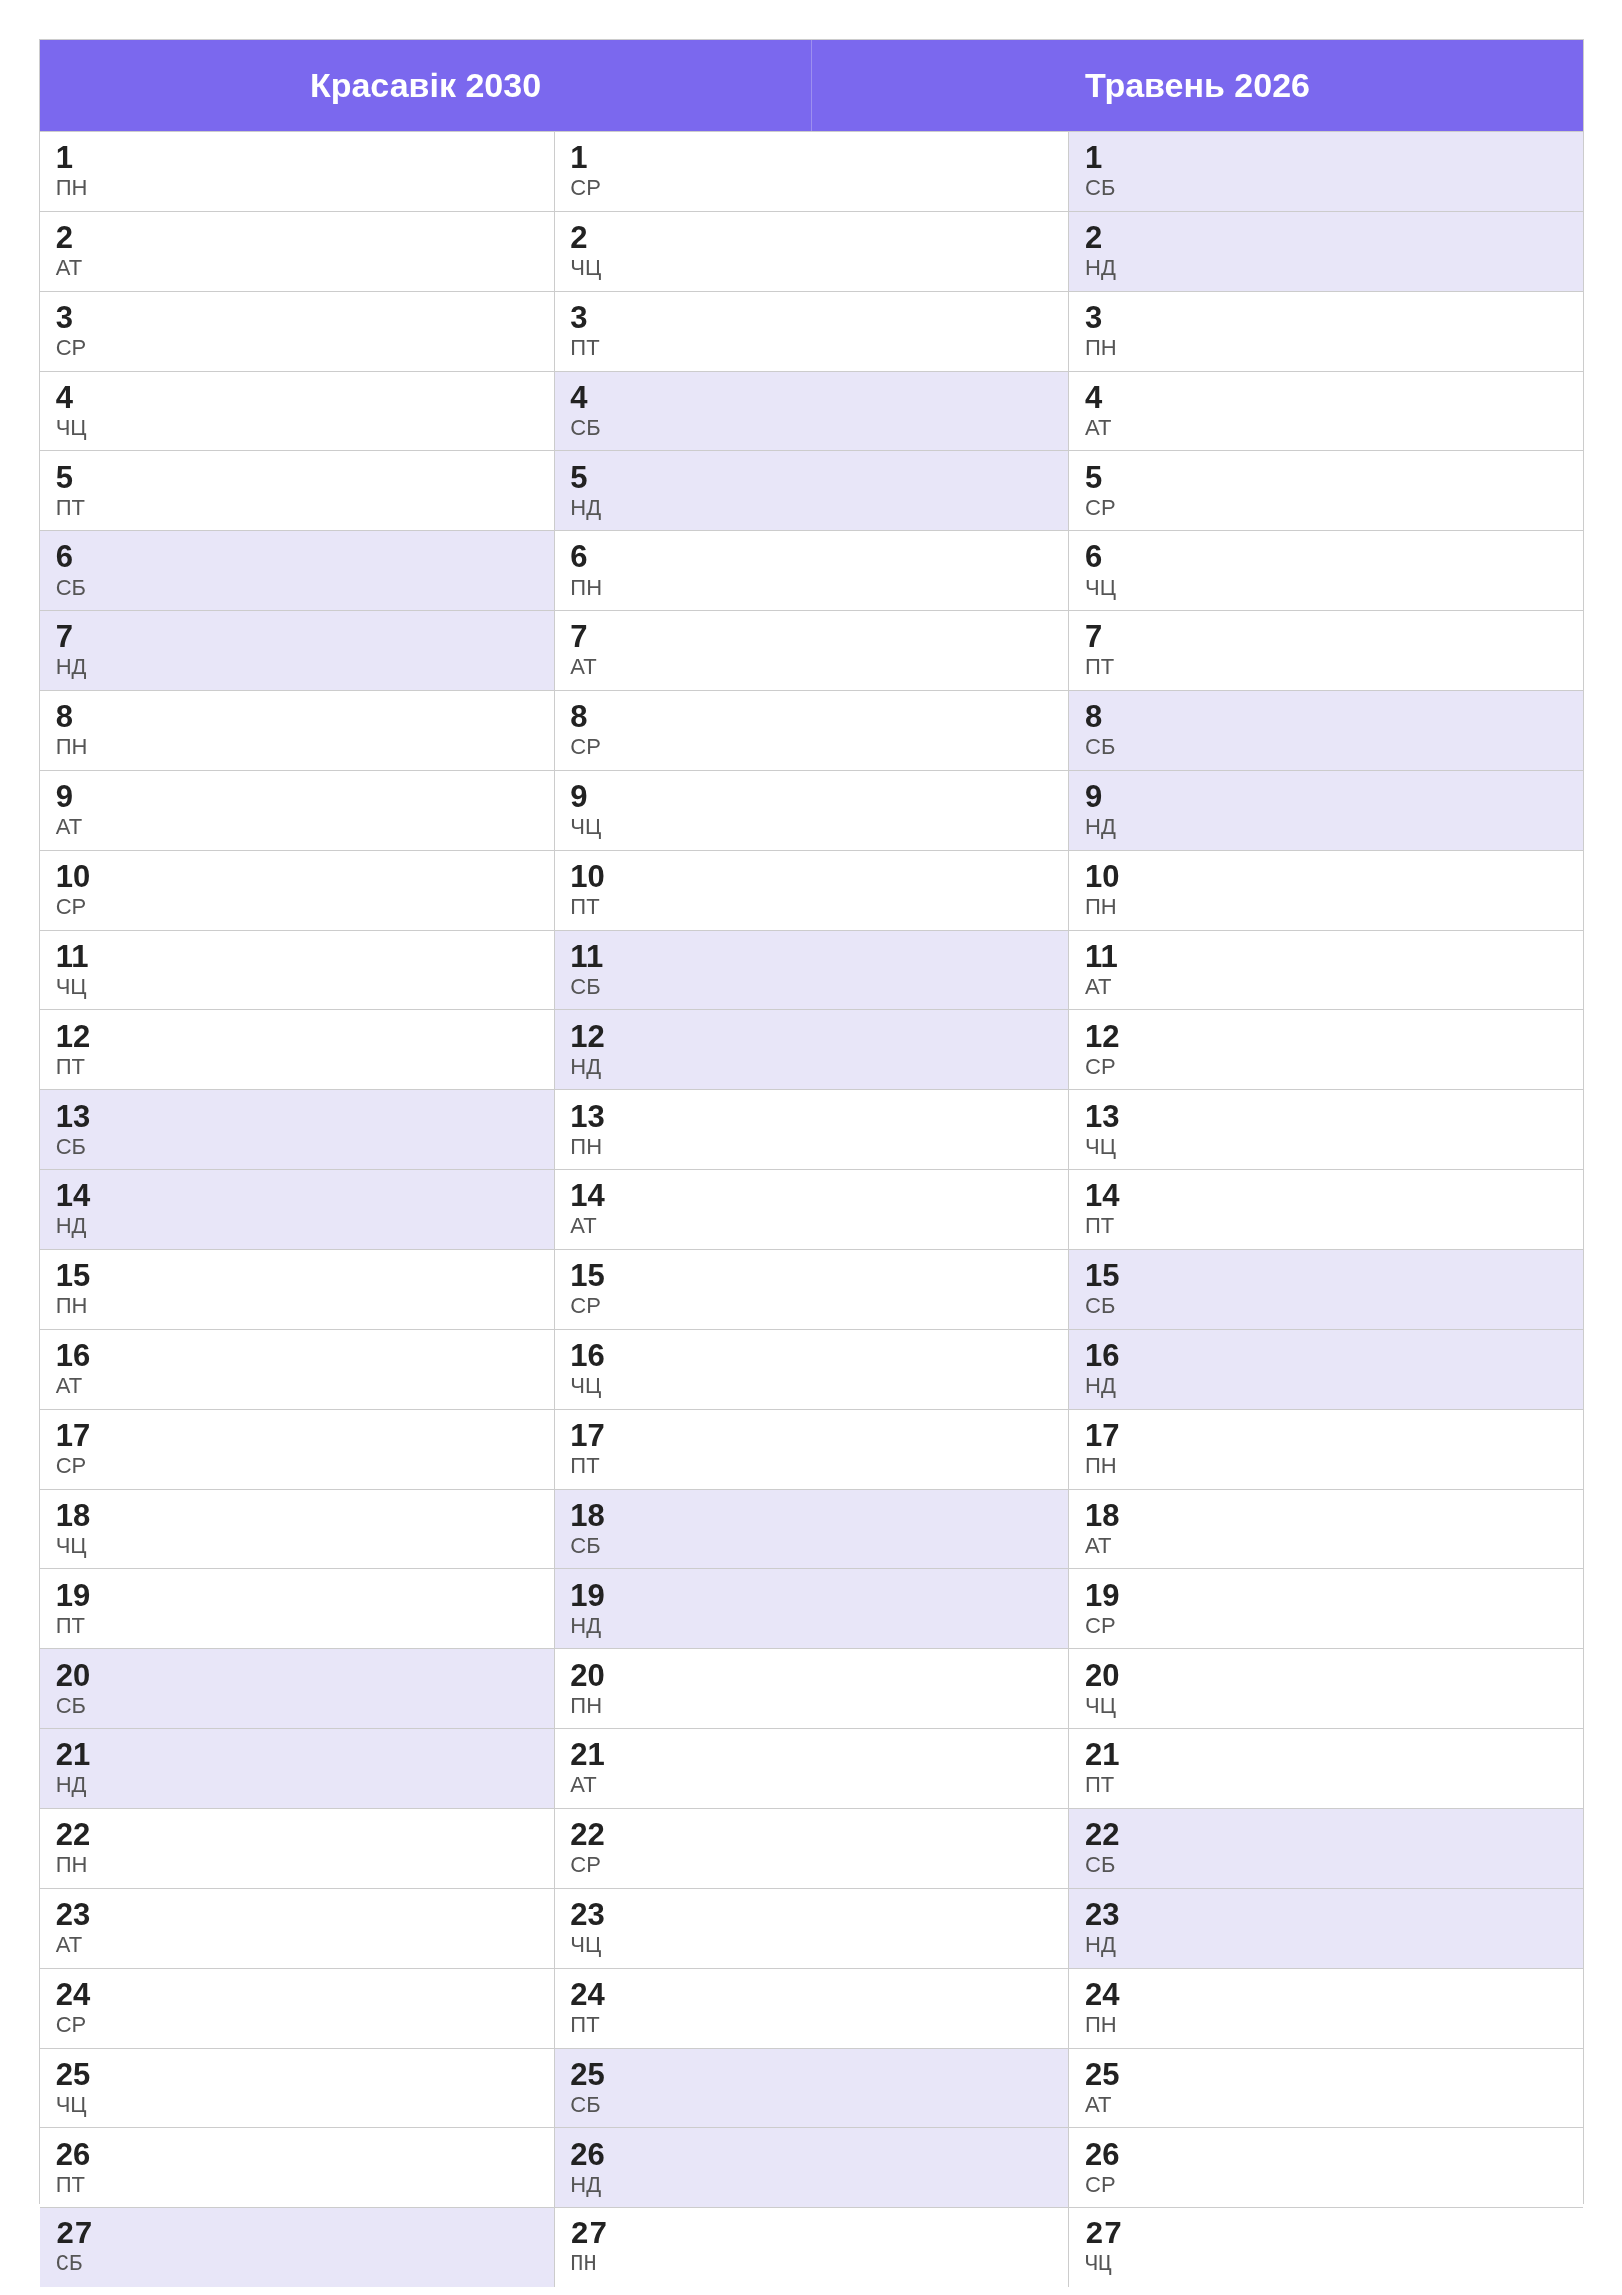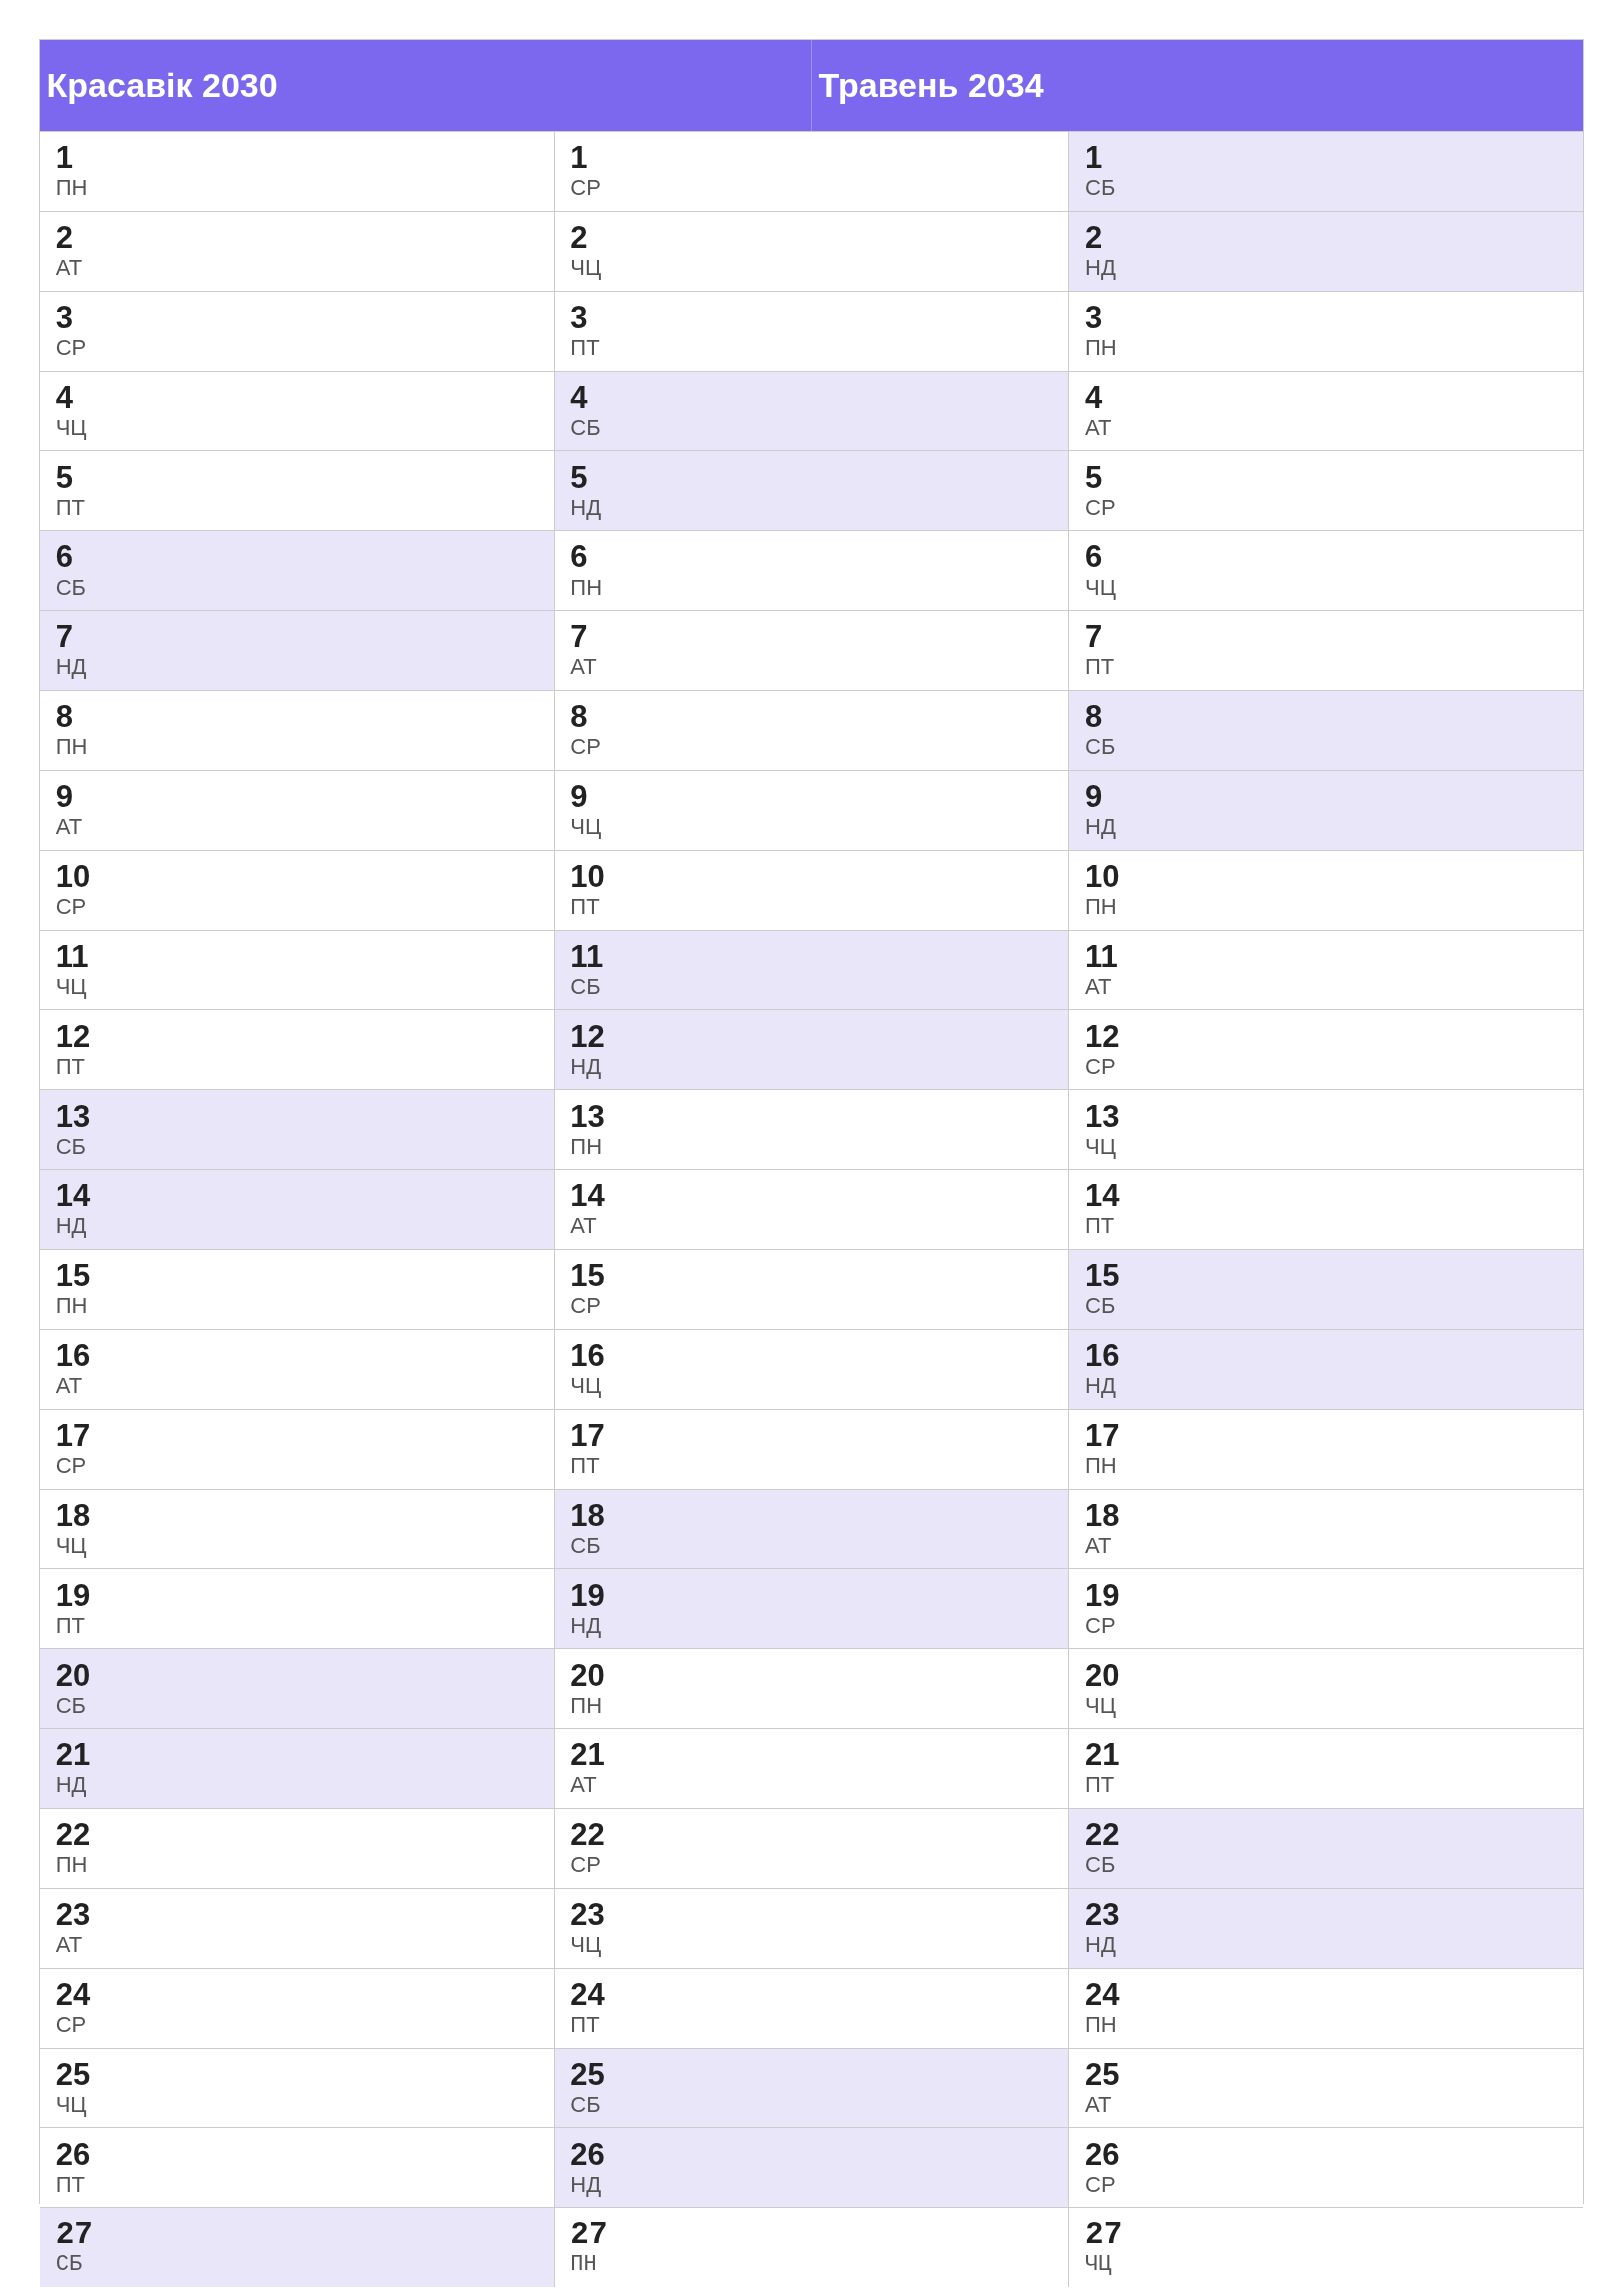--- a/index.html
+++ b/index.html
@@ -25,20 +25,21 @@
     }
     .header-row {
       display: flex;
       flex-direction: row;
       width: 100%;
     }
     .header-cell {
       flex: 1;
       background: #7b68ee;
       color: #ffffff;
+      text-align: center;
       font-size: 34px;
       font-weight: bold;
       padding: 26px 6.5px;
       border-right: 0.7px solid #9d8ff0;
     }
     .header-cell:last-child {
       border-right: none;
     }
     .body-rows {
       flex: 1;
@@ -86,21 +87,21 @@
       line-height: 1.2;
     }
   </style>
 </head>
 <body>
 
 <div class="page">
   <div class="calendar-grid">
     <div class="header-row">
     <div class="header-cell">Красавік 2030</div>
-        <div class="header-cell">Травень 2034</div>
+        <div class="header-cell">Травень 2026</div>
       </div>
     <div class="body-rows">
     <div class="day-row">
           <div class="day-cell empty">
             <div class="day-number">1</div>
             <div class="day-name">ПН</div>
           </div>
           <div class="day-cell empty">
             <div class="day-number">1</div>
             <div class="day-name">СР</div>

